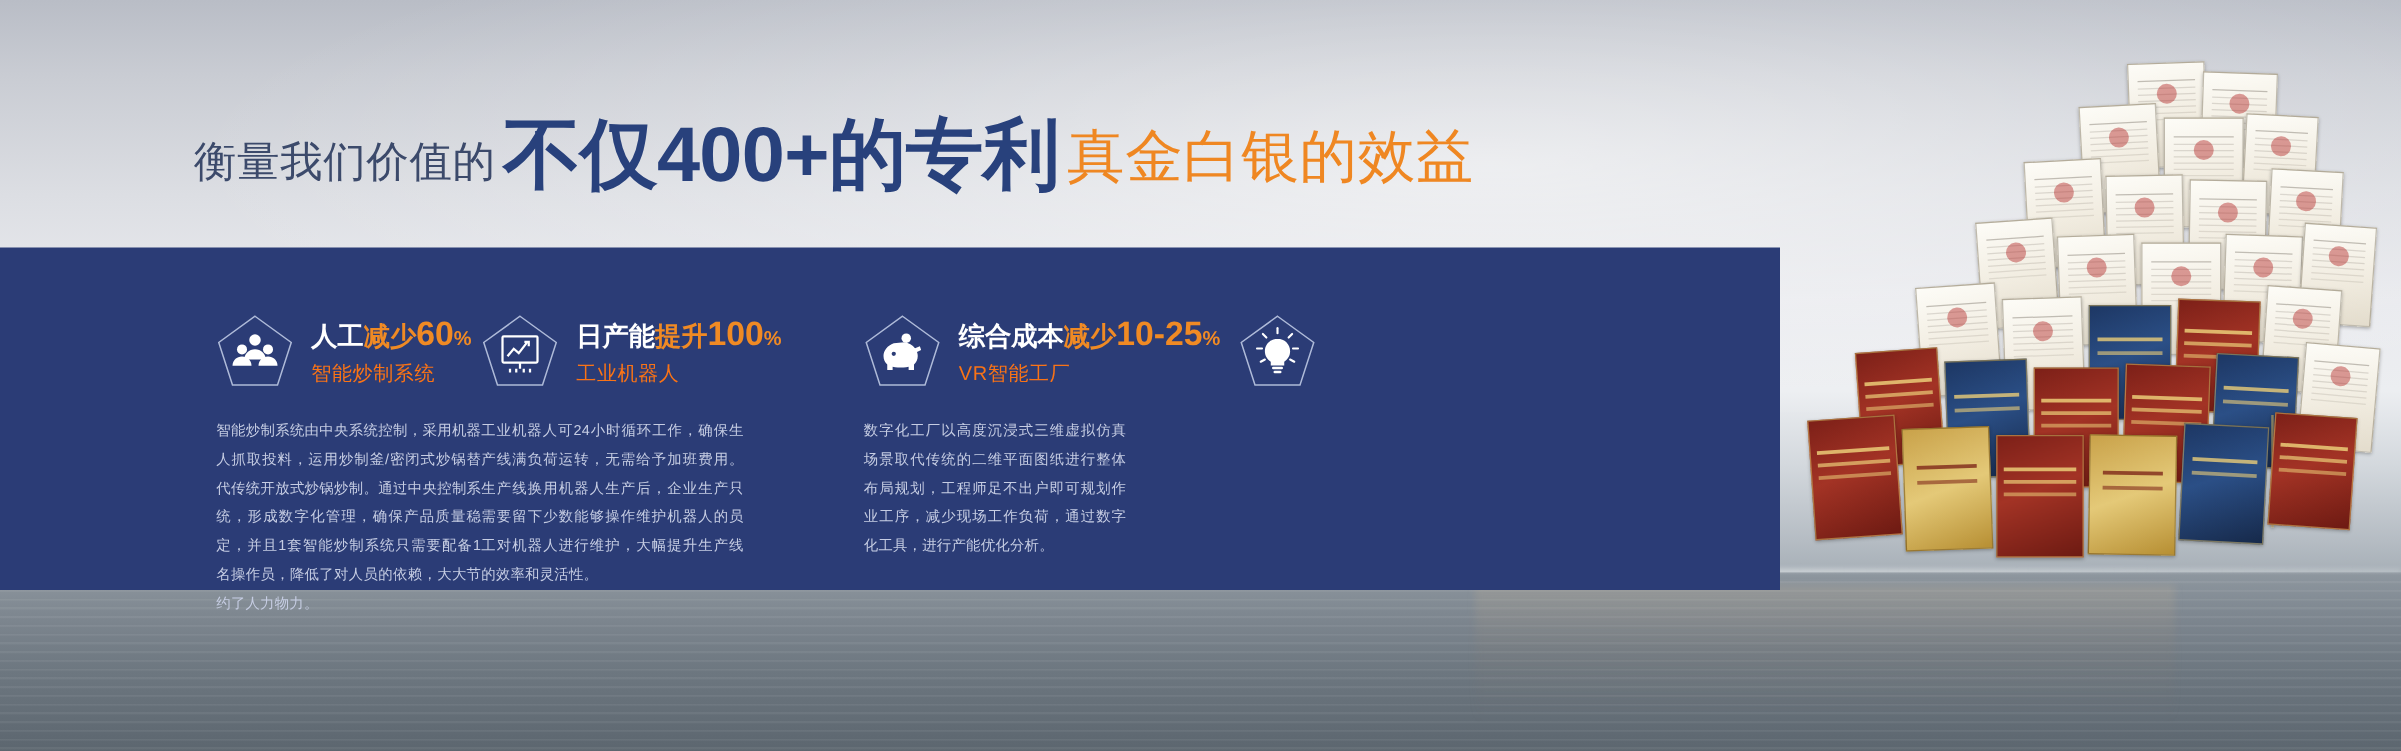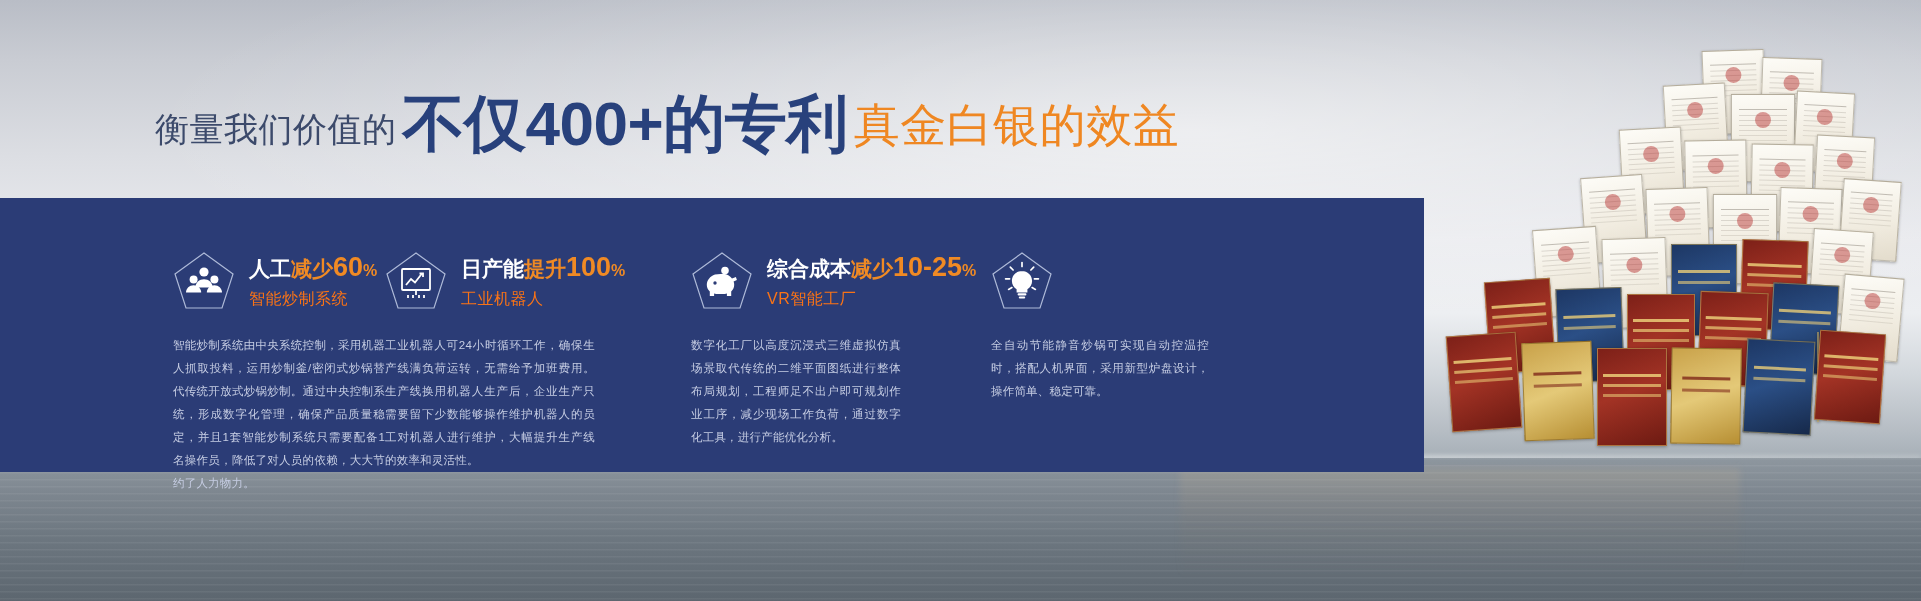--- a/index.html
+++ b/index.html
@@ -428,19 +428,18 @@
                 <path d="M19.3 16.2l2.8 2.8"></path>
                 <path d="M42.7 16.2l-2.8 2.8"></path>
                 <path d="M14.6 27.8h4"></path>
                 <path d="M43.4 27.8h4"></path>
                 <path d="M17.6 38.4l3.3-1.8"></path>
                 <path d="M44.4 38.4l-3.3-1.8"></path>
               </g>
             </svg>
           </div>
         </div>
-        <div class="feat-body">全自动节能静音炒锅可实现自动控温控时，搭配人机界面，采用新型炉盘设计，操作简单、稳定可靠。</div>
       </div>
 
     </div>
   </div>
 
 </div>
 
 </body></html>

